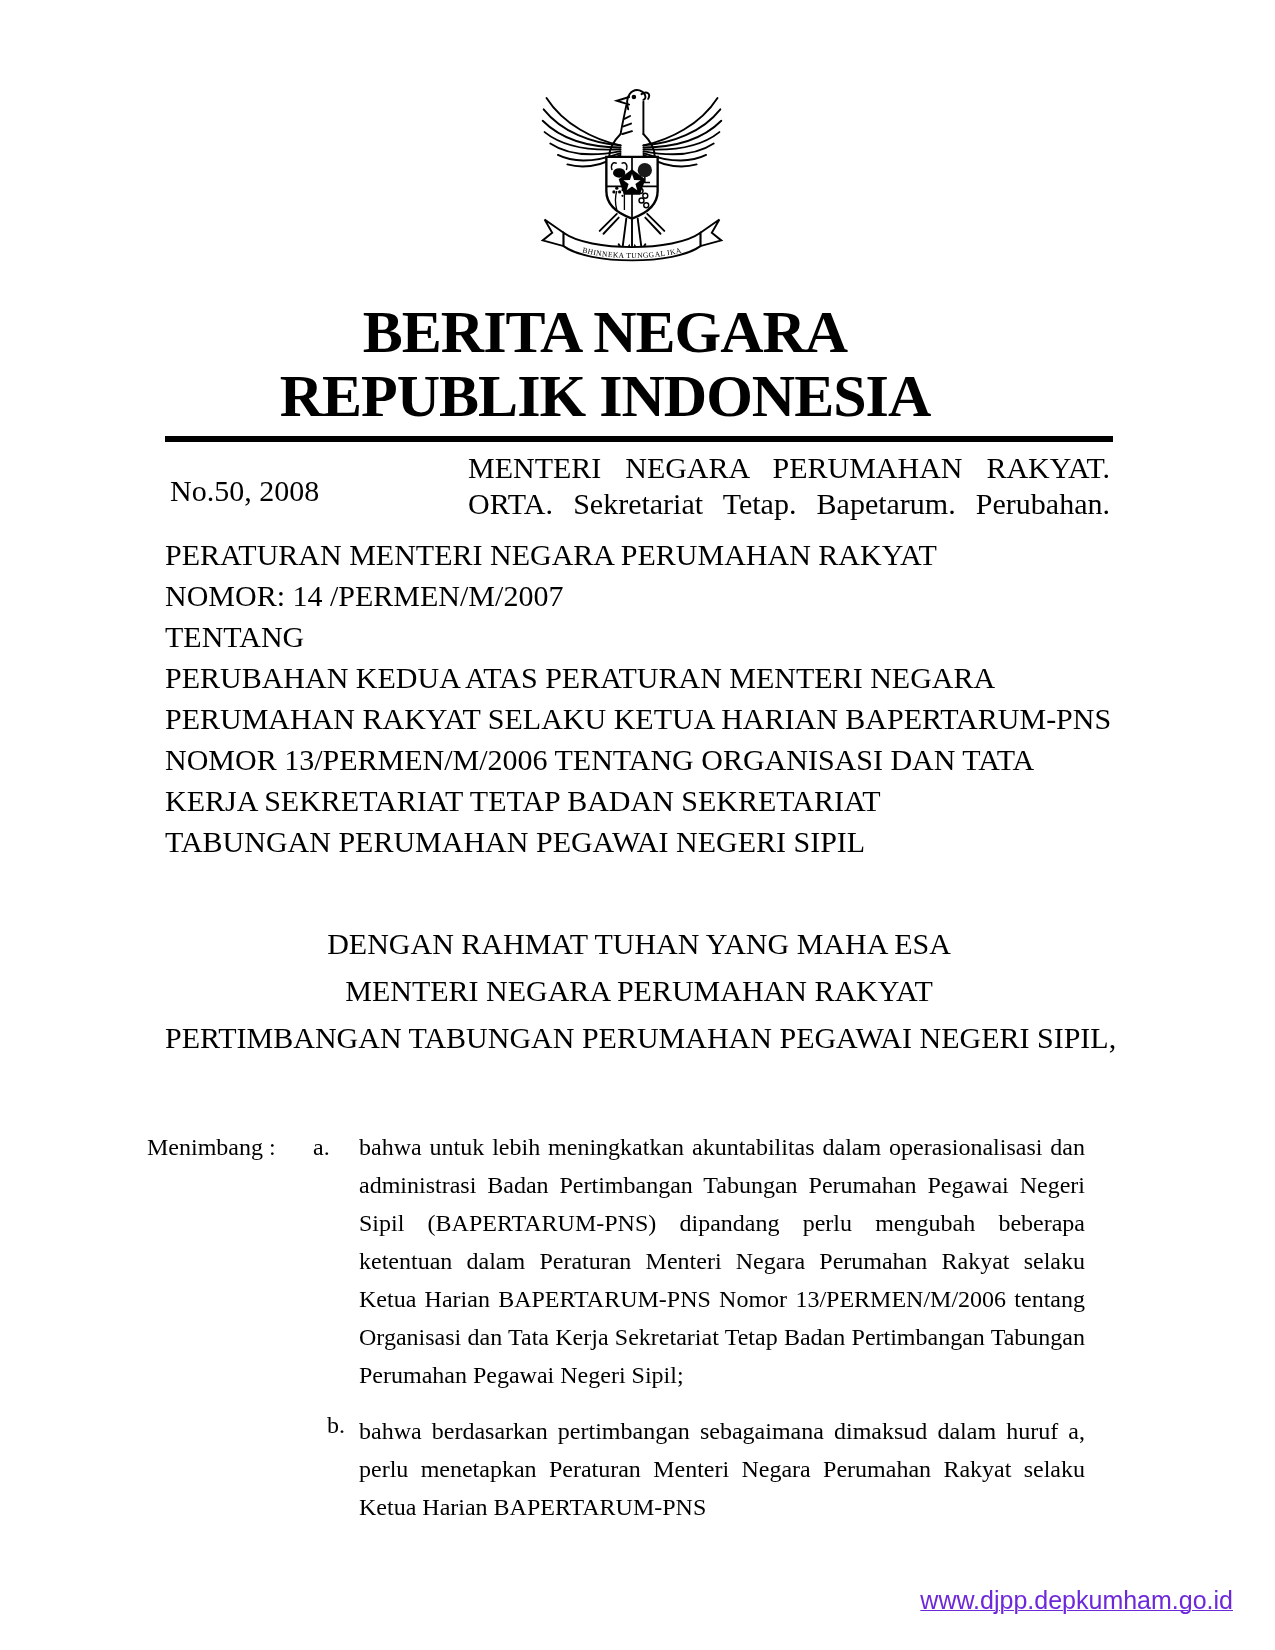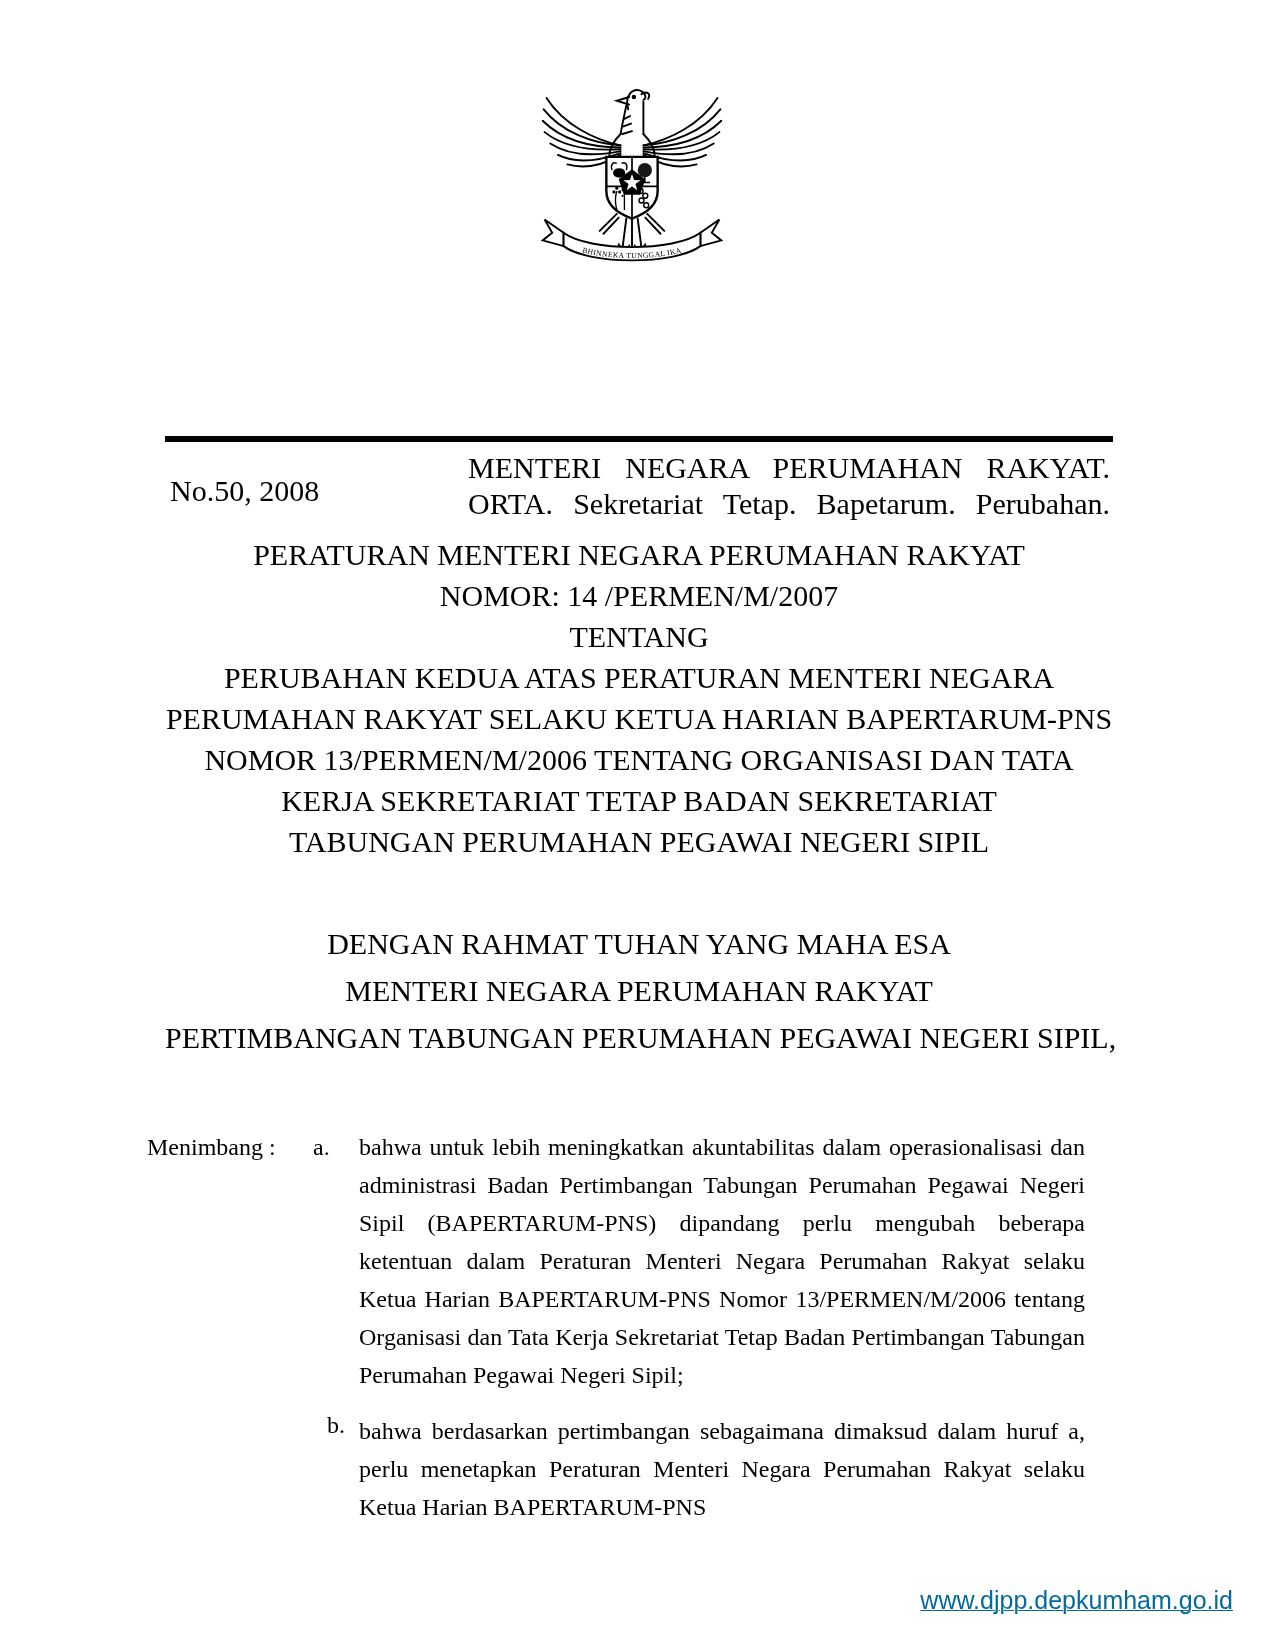--- a/index.html
+++ b/index.html
@@ -17,38 +17,38 @@
     left:100px;top:300px;width:1010px;text-align:center;
     font-size:60px;font-weight:bold;line-height:64px;letter-spacing:-1px;
     white-space:nowrap;
   }
   .rule{left:165px;top:436px;width:948px;height:6px;background:#000;}
   .issue-number{left:170px;top:474px;font-size:30px;line-height:34px;white-space:nowrap;}
   .subject-block{left:468px;top:450px;width:642px;font-size:30px;line-height:36px;}
   .subject-line{text-align:justify;text-align-last:justify;}
 
   
-  .reg-title{left:165px;top:534px;width:948px;text-align:center;font-size:30px;line-height:41px;}
+  .reg-title{left:165px;top:534px;width:948px;text-align:left;font-size:30px;line-height:41px;}
   .reg-title div{white-space:nowrap;}
   .preamble{left:165px;top:888px;width:948px;text-align:center;font-size:30px;line-height:47px;margin-top:32px;}
   .preamble div{white-space:nowrap;}
 
   
   .considerations{left:147px;top:1128px;width:938px;font-size:24px;line-height:38px;}
   .c-row{display:flex;align-items:flex-start;}
   .c-label{width:166px;flex:none;white-space:nowrap;}
   .c-marker{width:46px;flex:none;}
   .c-text{flex:1;text-align:justify;}
   .c-row.item-b{margin-top:18px;}
   .c-row.item-b .c-marker span{display:inline-block;transform:translate(14px,-6px);}
 
   
   .watermark{
     right:42px;top:1586px;font-family:"Liberation Sans","DejaVu Sans",sans-serif;
-    font-size:25px;color:#0369a1;text-decoration:underline;
+    font-size:25px;color:#6d28d9;text-decoration:underline;
     text-decoration-thickness:1px;white-space:nowrap;
   }
 
   .emblem svg{display:block;width:100%;height:100%;}
 </style>
 </head>
 <body>
 
 <div class="abs emblem">
   <svg viewBox="0 0 200 205" xmlns="http://www.w3.org/2000/svg">
@@ -123,20 +123,22 @@
           <circle cx="115" cy="127" r="2.6"></circle>
       </g>
 
       <polygon points="100,89 114,99.5 108.5,116 91.5,116 86,99.5" fill="#000"></polygon>
       <polygon points="100,94 102.2,100.4 109,100.6 103.6,104.7 105.6,111.2 100,107.3 94.4,111.2 96.4,104.7 91,100.6 97.8,100.4" fill="#fff"></polygon>
     </g>
   </svg>
 </div>
 
 <div class="abs masthead-title">
+  <div>BERITA NEGARA</div>
+  <div>REPUBLIK INDONESIA</div>
 </div>
 
 <div class="abs rule"></div>
 
 <div class="abs issue-number">No.50, 2008</div>
 
 <div class="abs subject-block">
   <div class="subject-line">MENTERI NEGARA PERUMAHAN RAKYAT.</div>
   <div class="subject-line">ORTA. Sekretariat Tetap. Bapetarum. Perubahan.</div>
 </div>

